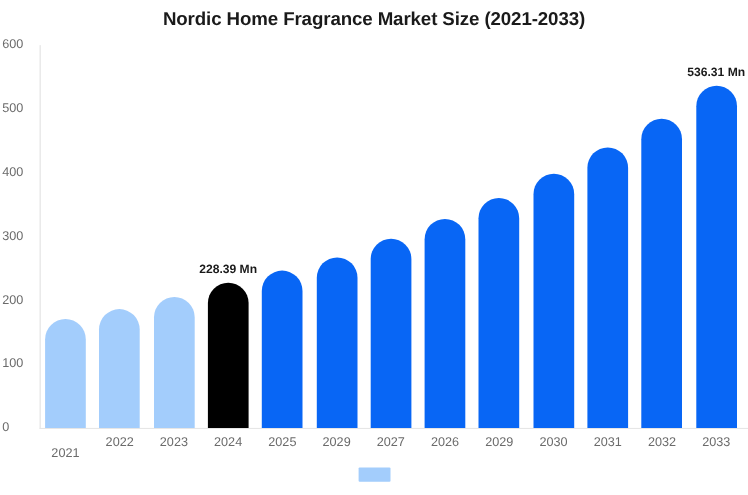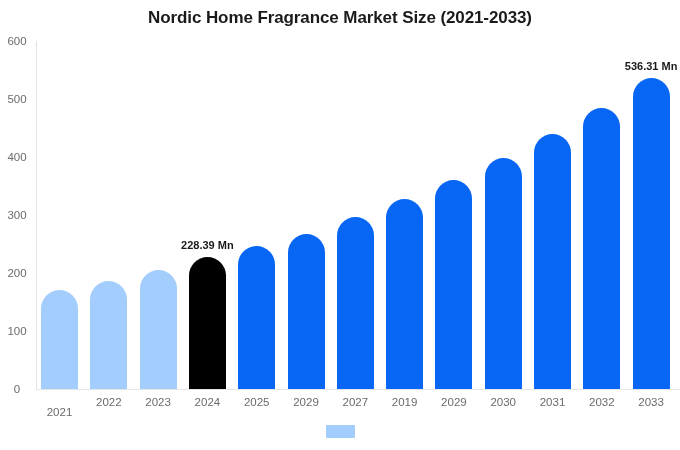--- a/index.html
+++ b/index.html
@@ -34,21 +34,21 @@
   #x-axis-line {
     position: absolute;
     left: 36px; top: 389px;
     width: 644px; height: 1px;
     background: #e6e6e6;
   }
   .y-tick {
     position: absolute;
     right: 0;
     width: 30px;
-    text-align: center;
+    text-align: left;
     font-size: 11.5px;
     color: #6b6b6b;
     transform: translateY(-50%);
     white-space: nowrap;
   }
   #y-axis-labels {
     position: absolute;
     left: 0; top: 0;
     width: 32px; height: 450px;
   }
@@ -165,21 +165,21 @@
       </div>
     </div>
   <div id="x-axis-labels">
       <div class="x-tick" style="left: 41px; margin-top: 10px;">2021</div>
       <div class="x-tick" style="left: 90.3px;">2022</div>
       <div class="x-tick" style="left: 139.6px;">2023</div>
       <div class="x-tick" style="left: 188.9px; text-align: center;">2024</div>
       <div class="x-tick" style="left: 238.2px;">2025</div>
       <div class="x-tick" style="left: 287.5px;">2029</div>
       <div class="x-tick" style="left: 336.8px;">2027</div>
-      <div class="x-tick" style="left: 386.1px;">2019</div>
+      <div class="x-tick" style="left: 386.1px;">2026</div>
       <div class="x-tick" style="left: 435.4px;">2029</div>
       <div class="x-tick" style="left: 484.7px;">2030</div>
       <div class="x-tick" style="left: 534px;">2031</div>
       <div class="x-tick" style="left: 583.3px;">2032</div>
       <div class="x-tick" style="left: 632.6px;">2033</div>
     </div>
 
   <div id="legend">
     <span id="legend-swatch" style="background: rgb(163, 205, 252);"></span>
   </div>

